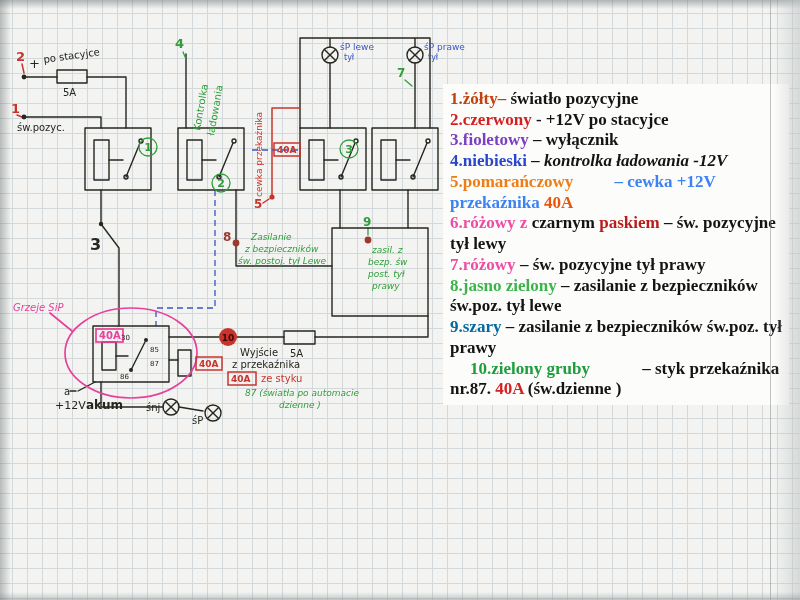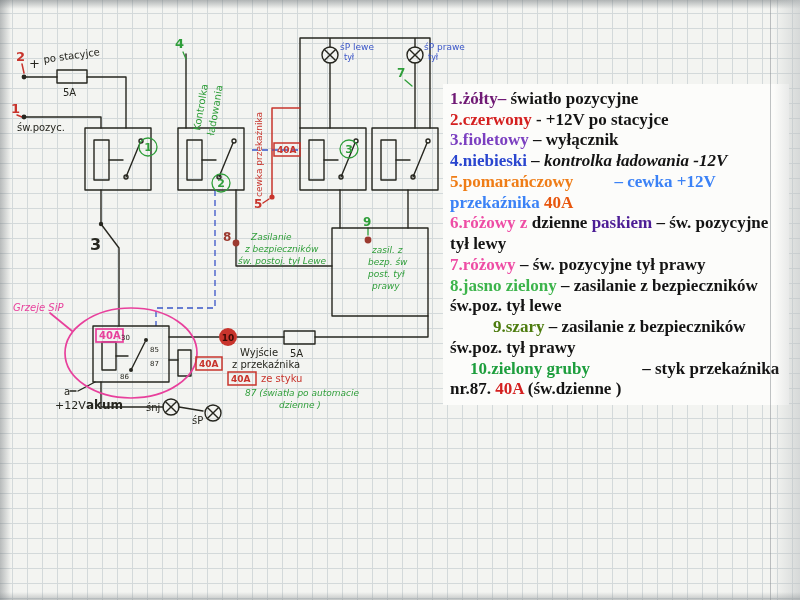--- a/index.html
+++ b/index.html
@@ -164,29 +164,29 @@
     <text class="t tr b" x="231" y="382" font-size="9">40A</text>
     <text class="t tr" x="261" y="382" font-size="10">ze styku</text>
     <text class="t tg i" x="245" y="396" font-size="9">87 (światła po automacie</text>
     <text class="t tg i" x="279" y="408" font-size="9">dzienne )</text>
 
     <text class="t tk" x="146" y="411" font-size="10">śnj</text>
     <text class="t tk" x="192" y="424" font-size="10">śP</text>
   </svg>
 
   <div class="legend">
-      <div class="legend-item"><span style="color: #701a75;">1.żółty–</span><span style="color: rgb(20, 20, 20);"> światło pozycyjne</span></div>
+      <div class="legend-item"><span style="color: #c2410c;">1.żółty–</span><span style="color: rgb(20, 20, 20);"> światło pozycyjne</span></div>
       <div class="legend-item"><span style="color: rgb(212, 32, 32);">2.czerwony</span><span style="color: rgb(20, 20, 20);"> - +12V po stacyjce</span></div>
       <div class="legend-item"><span style="color: rgb(123, 63, 192);">3.fioletowy</span><span style="color: rgb(20, 20, 20);"> – wyłącznik</span></div>
       <div class="legend-item"><span style="color: rgb(42, 70, 207);">4.niebieski</span><span style="color: rgb(20, 20, 20); font-style: italic;"> – kontrolka ładowania -12V</span></div>
       <div class="legend-item"><span style="color: rgb(239, 125, 23);">5.pomarańczowy</span><span style="color: #3b82f6; margin-left: 37px;"> – cewka +12V przekaźnika </span><span style="color: rgb(232, 86, 13);">40A</span></div>
-      <div class="legend-item"><span style="color: rgb(238, 77, 165); margin-top: 34px;">6.różowy z </span><span style="color: rgb(20, 20, 20);">dzienne</span><span style="color: #4c1d95;"> paskiem</span><span style="color: rgb(20, 20, 20);"> – św. pozycyjne tył lewy</span></div>
+      <div class="legend-item"><span style="color: rgb(238, 77, 165); margin-top: 34px;">6.różowy z </span><span style="color: rgb(20, 20, 20);">czarnym</span><span style="color: #b91c1c;"> paskiem</span><span style="color: rgb(20, 20, 20);"> – św. pozycyjne tył lewy</span></div>
       <div class="legend-item"><span style="color: rgb(238, 77, 165);">7.różowy</span><span style="color: rgb(20, 20, 20);"> – św. pozycyjne tył prawy</span></div>
       <div class="legend-item"><span style="color: rgb(60, 180, 75);">8.jasno zielony</span><span style="color: rgb(20, 20, 20);"> – zasilanie z bezpieczników św.poz. tył lewe</span></div>
-      <div class="legend-item"><span style="color: #4d7c0f; margin-left: 43px;">9.szary</span><span style="color: rgb(20, 20, 20);"> – zasilanie z bezpieczników św.poz. tył prawy</span></div>
+      <div class="legend-item"><span style="color: #0369a1;">9.szary</span><span style="color: rgb(20, 20, 20);"> – zasilanie z bezpieczników św.poz. tył prawy</span></div>
       <div class="legend-item"><span style="color: rgb(29, 158, 61); margin-left: 20px;">10.zielony gruby</span><span style="color: rgb(20, 20, 20); margin-left: 48px;"> – styk przekaźnika nr.87. </span><span style="color: rgb(212, 32, 32);">40A</span><span style="color: rgb(20, 20, 20);"> (św.dzienne )</span></div>
     </div>
 
   <div class="edge edge-top"></div>
   <div class="edge edge-left"></div>
   <div class="edge edge-right"></div>
   <div class="edge edge-bottom"></div>
   <div class="margin-line"></div>
 </div>
 

